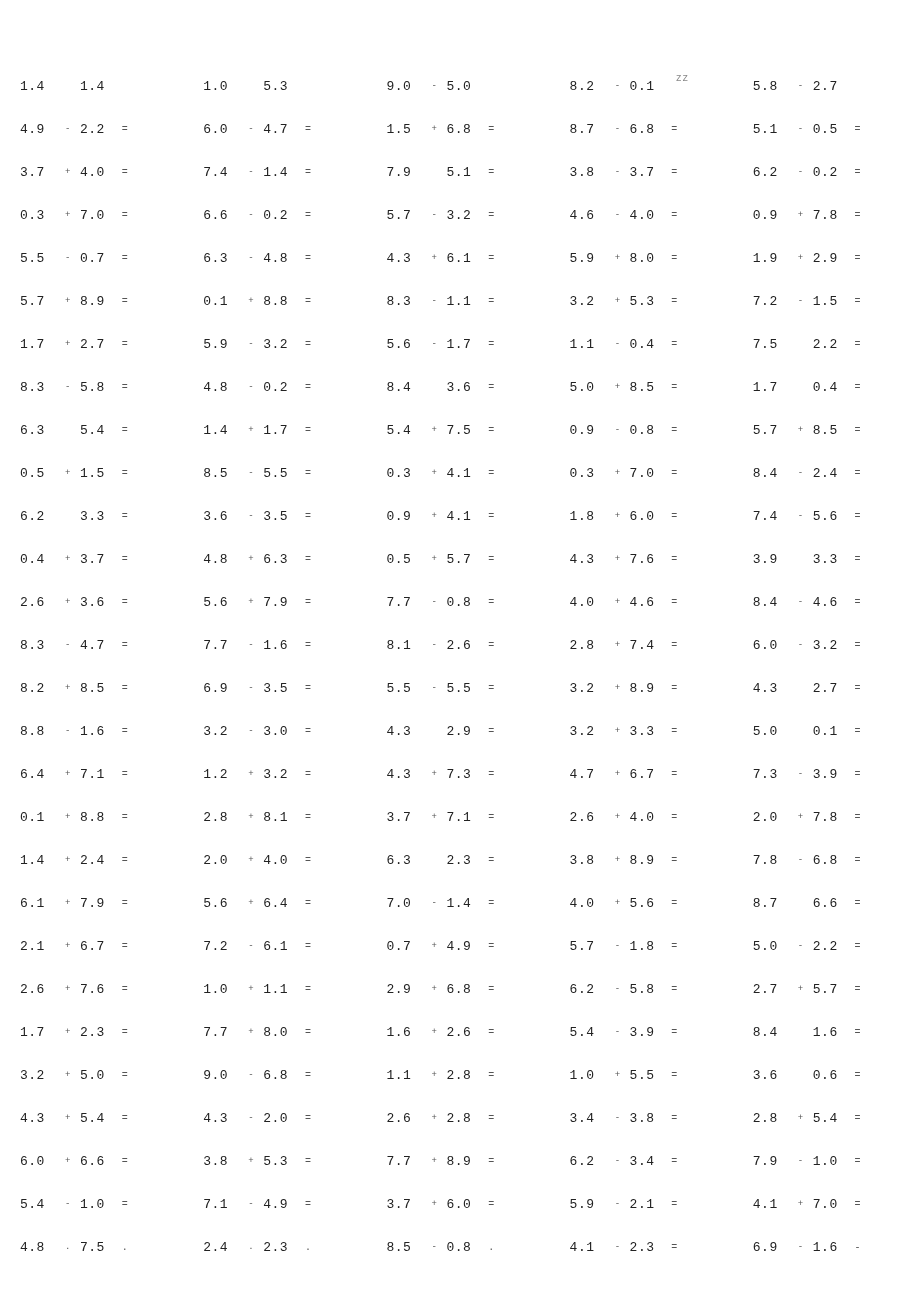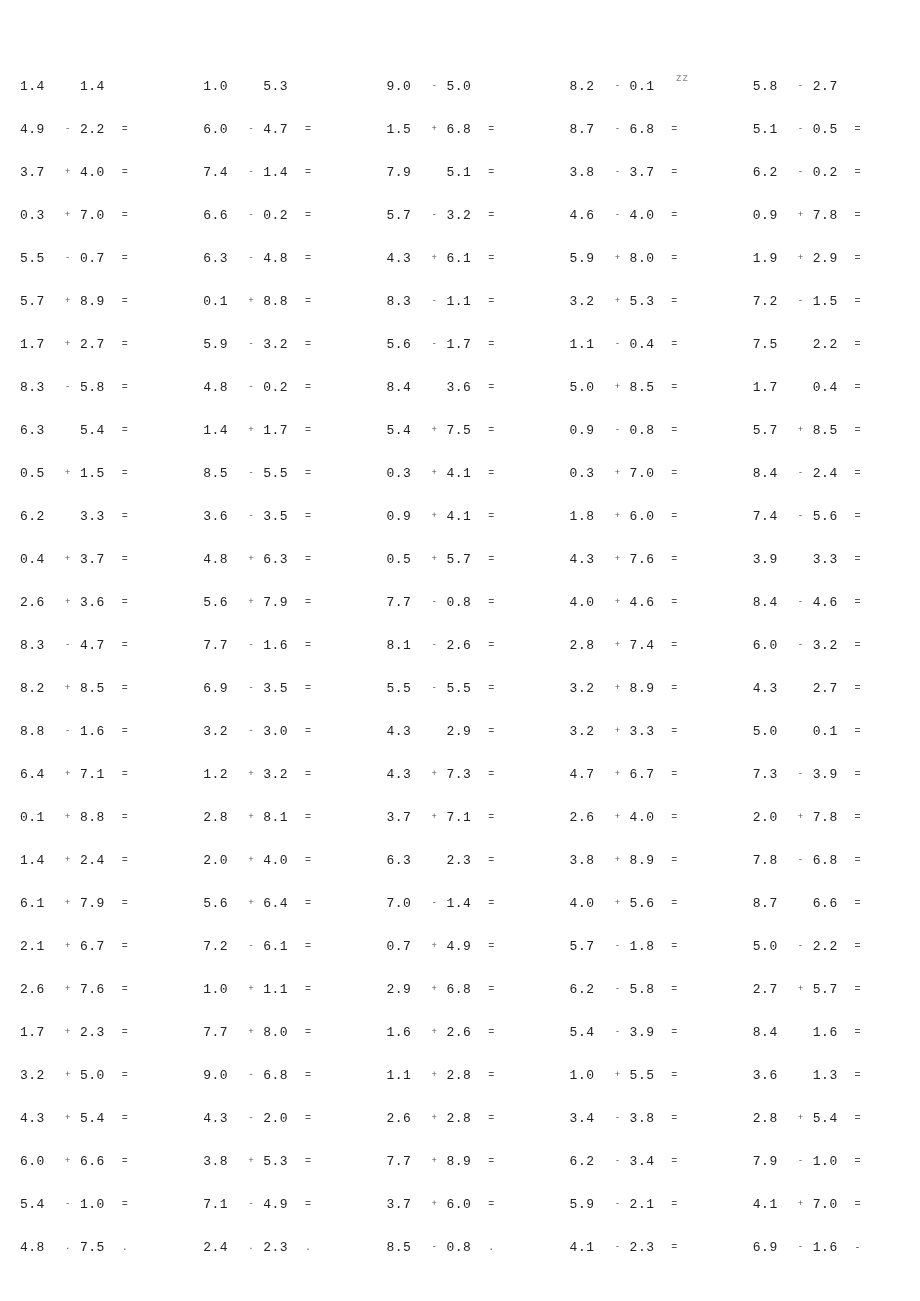--- a/index.html
+++ b/index.html
@@ -821,21 +821,21 @@
         </div>
         <div class="cell">
           <span class="num">1.0</span>
           <span class="op">+</span>
           <span class="num">5.5</span>
           <span class="eq">=</span>
         </div>
         <div class="cell">
           <span class="num">3.6</span>
           <span class="op"></span>
-          <span class="num">1.3</span>
+          <span class="num">0.6</span>
           <span class="eq">=</span>
         </div>
       </div>
       <div class="row">
         <div class="cell">
           <span class="num">4.3</span>
           <span class="op">+</span>
           <span class="num">5.4</span>
           <span class="eq">=</span>
         </div>

